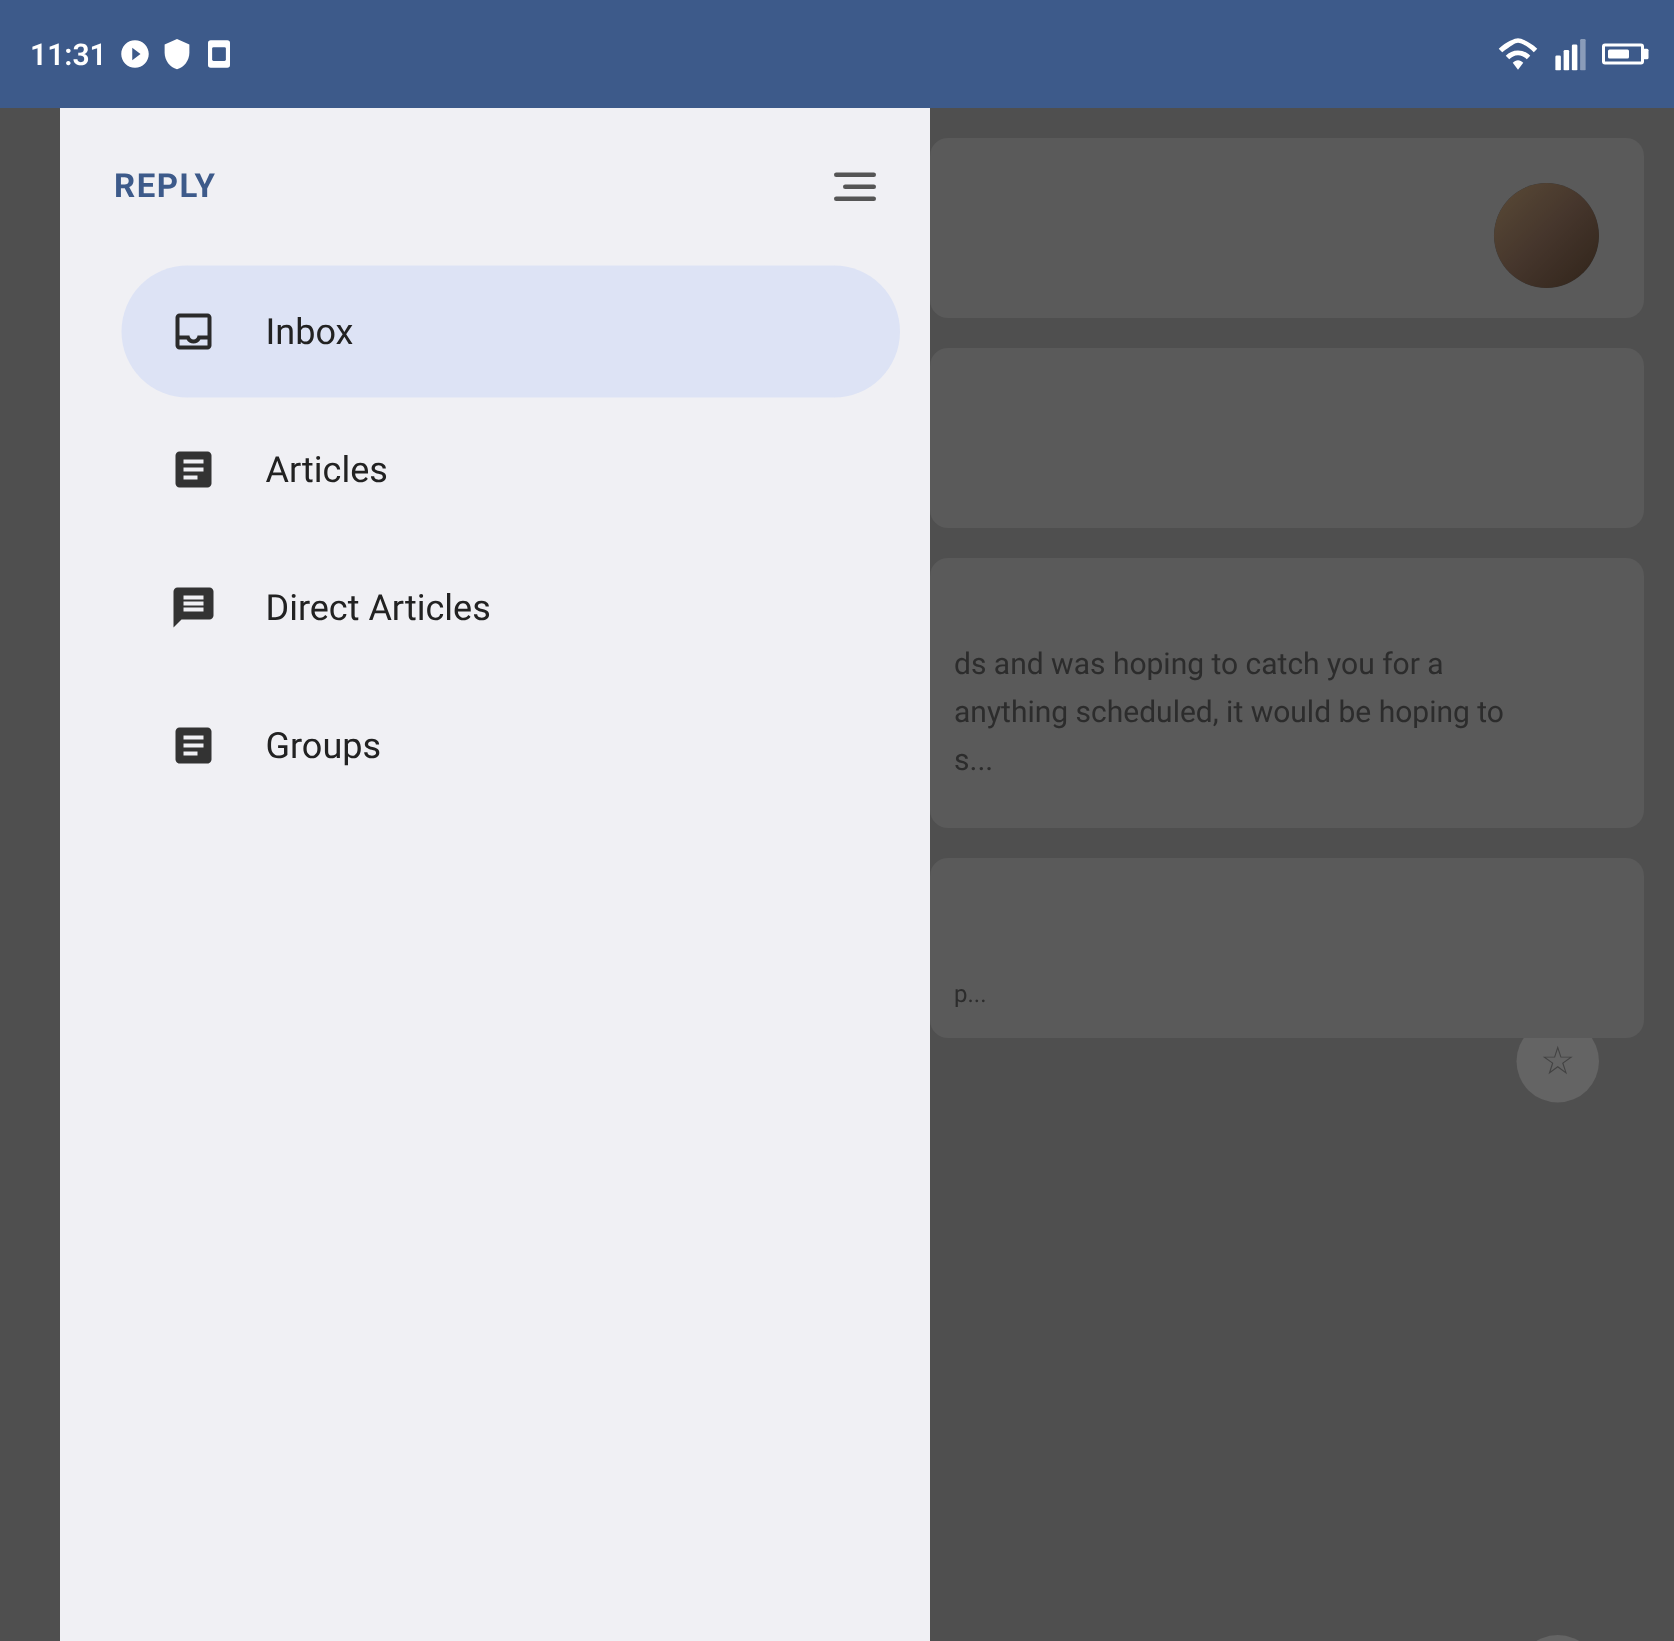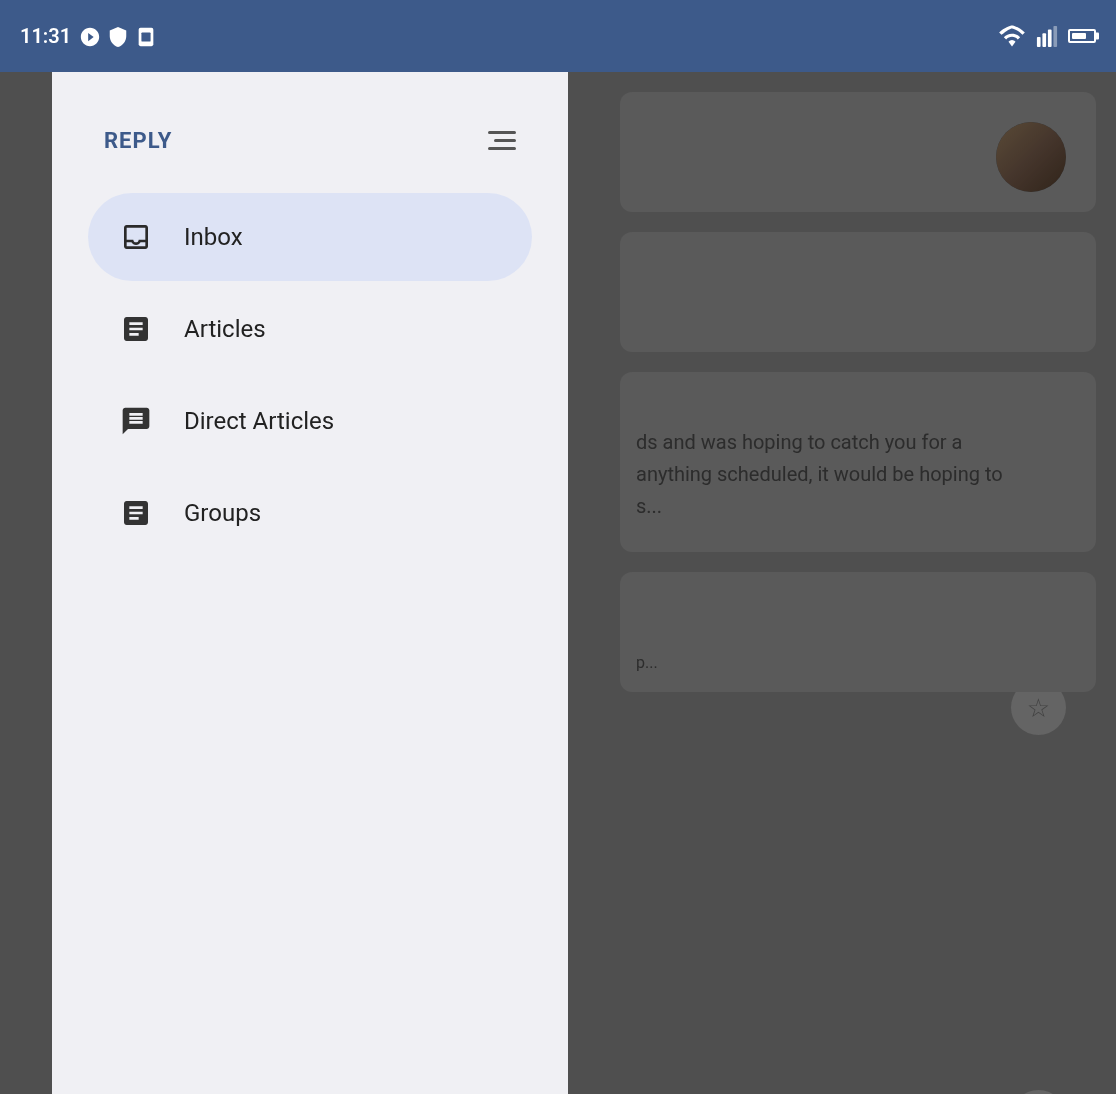--- a/index.html
+++ b/index.html
@@ -19,21 +19,21 @@
       height: 72px;
       background: #3d5a8a;
       display: flex;
       align-items: center;
       justify-content: space-between;
       padding: 0 20px;
       z-index: 10;
     }
     .status-bar-left {
       display: flex;
-      align-items: flex-end;
+      align-items: center;
       gap: 8px;
       color: white;
       font-size: 18px;
       font-weight: 500;
     }
     .status-bar-icons {
       display: flex;
       align-items: center;
       gap: 6px;
     }
@@ -121,27 +121,27 @@
       right: 0;
       bottom: 0;
       background: rgba(0,0,0,0.35);
       z-index: 2;
     }
 
     
     .drawer {
       position: absolute;
       top: 72px;
-      left: 52px;
+      left: 40px;
       bottom: 0;
-      width: 516px;
+      width: 580px;
       background: #f0f0f4;
       border-radius: 0;
       z-index: 5;
-      padding: 16px;
+      padding: 0;
     }
 
     .drawer-header {
       display: flex;
       align-items: center;
       justify-content: space-between;
       padding: 40px 36px 30px;
     }
 
     .drawer-title {
@@ -165,20 +165,21 @@
       border-radius: 2px;
     }
     .hamburger-close .line:nth-child(1) { width: 28px; }
     .hamburger-close .line:nth-child(2) { width: 22px; }
     .hamburger-close .line:nth-child(3) { width: 28px; }
 
     
     .nav-list {
       padding: 10px 20px;
       list-style: none;
+      margin-left: 21px;
     }
 
     .nav-item {
       display: flex;
       align-items: center;
       gap: 28px;
       padding: 24px 28px;
       border-radius: 50px;
       cursor: pointer;
       margin-bottom: 4px;

